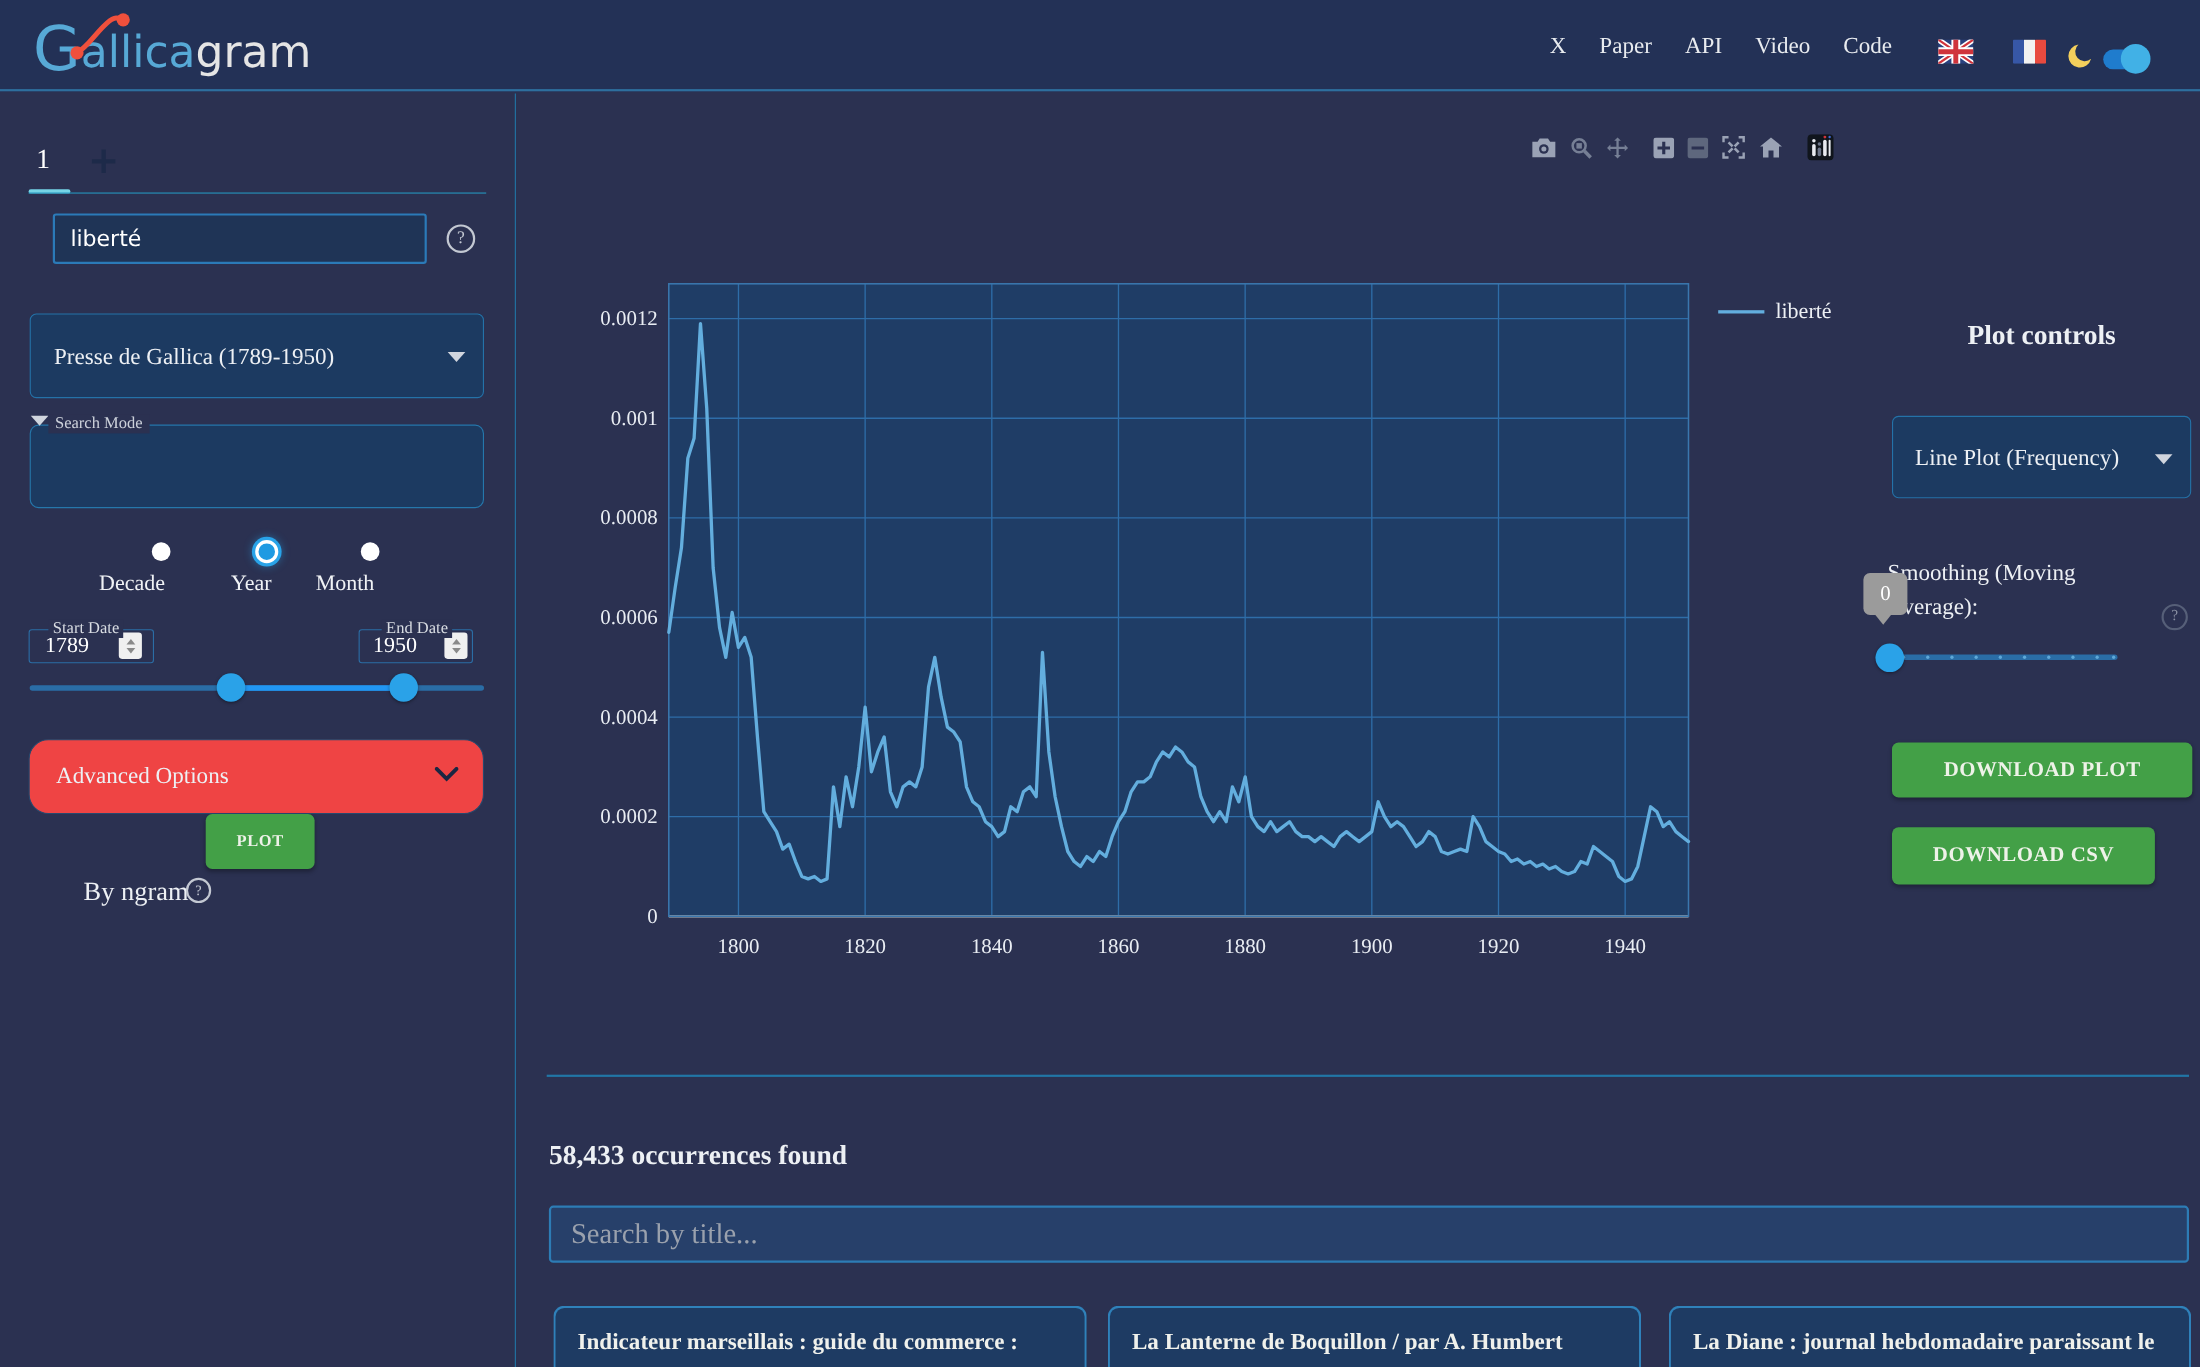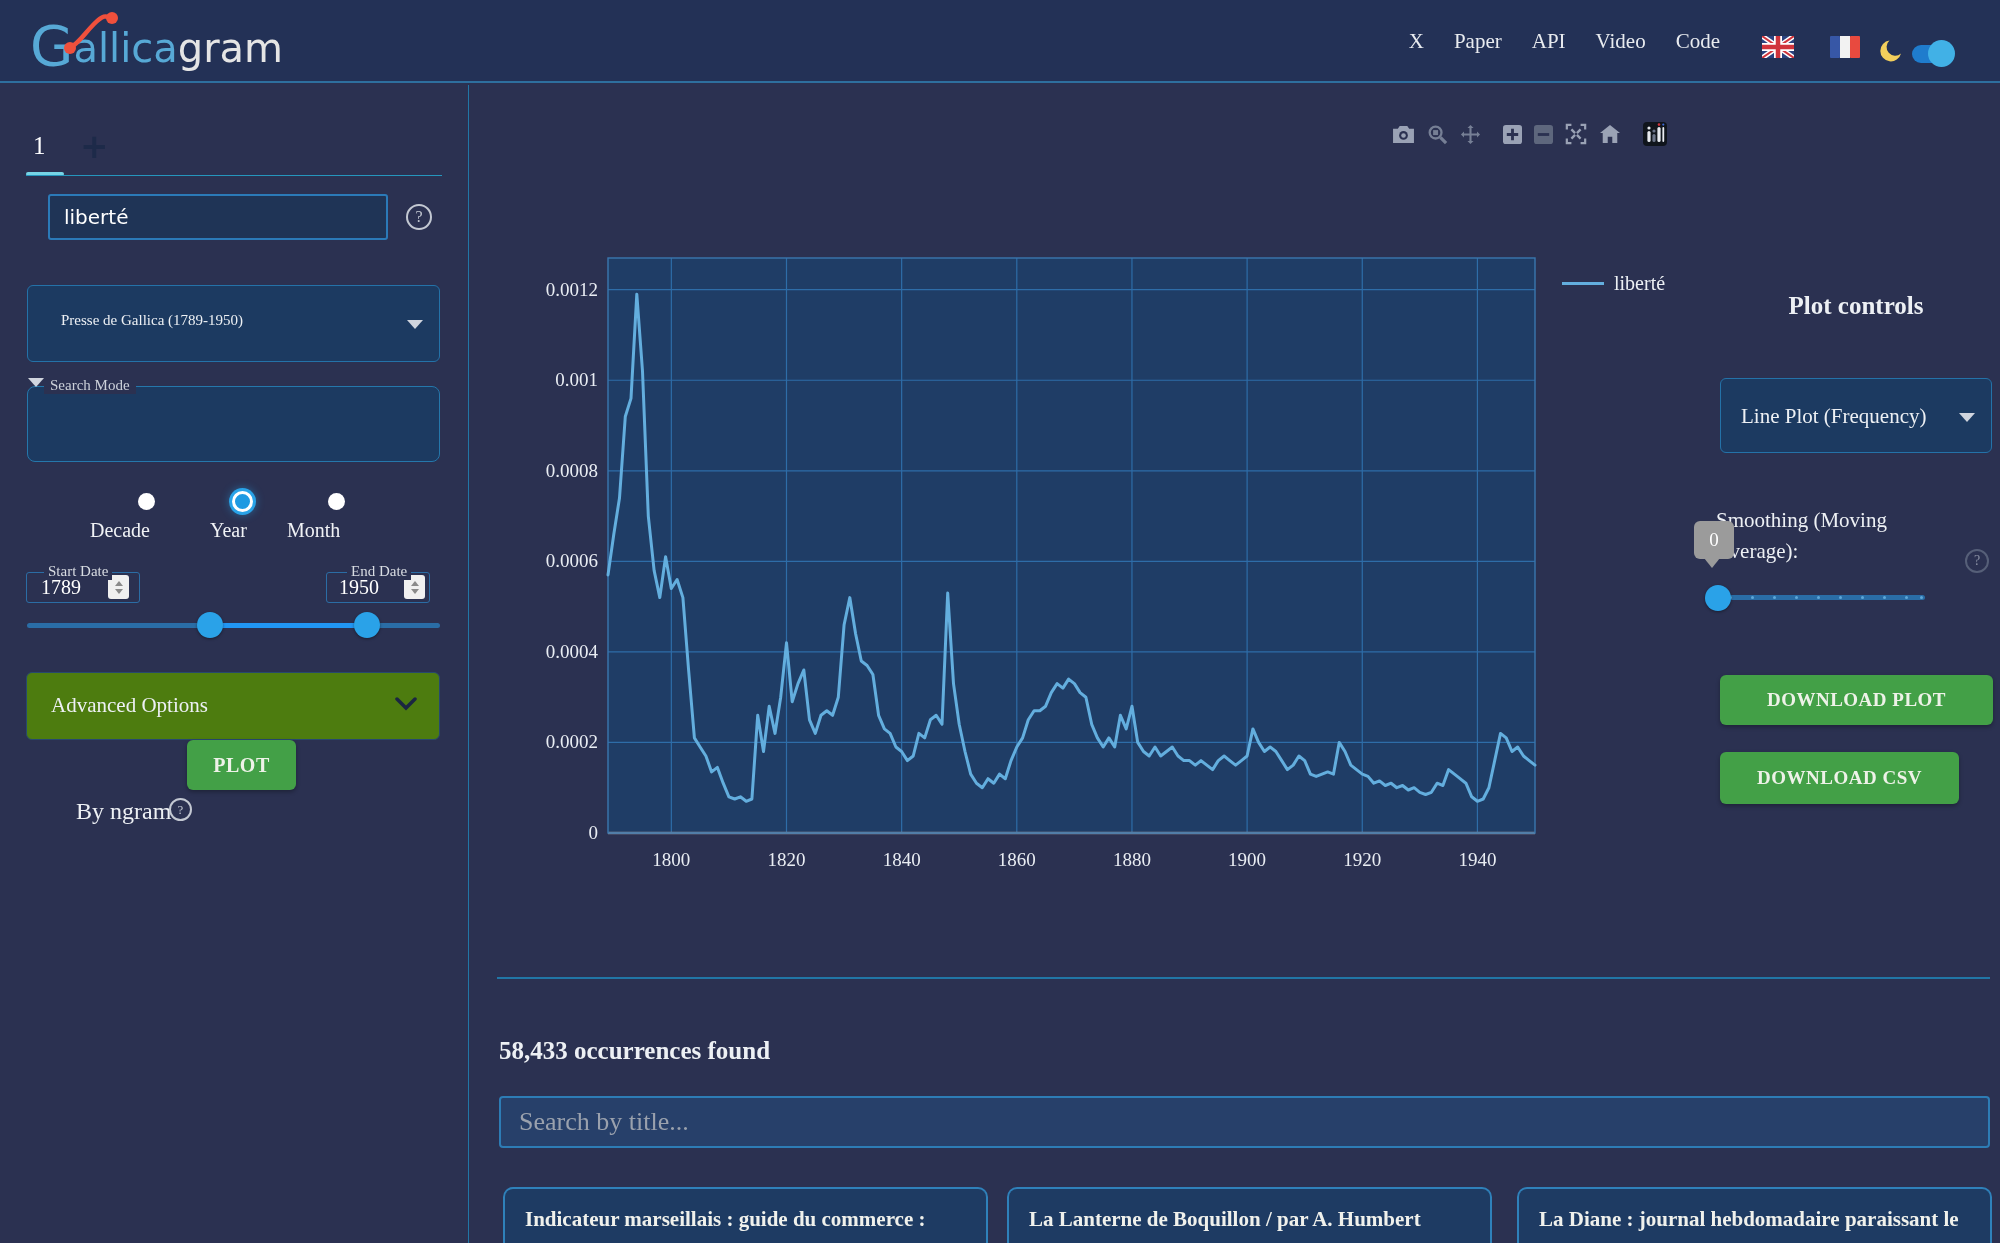--- a/index.html
+++ b/index.html
@@ -30,21 +30,21 @@
   .tab-underline { left:26px; top:172px; width:38px; height:4px; background:#76d4e6; border-radius:2px; }
   .tab-line { left:26px; top:175px; width:416px; height:1px; background:#2596bd; }
 
   .ngram-input { left:48px; top:194px; width:340px; height:46px; background:#1f3456; border:2px solid #2b7ab8; border-radius:3px;
     color:#fff; font-size:20px; font-family:"DejaVu Sans",sans-serif; padding:0 14px; outline:none; }
   .help-circle { border:2px solid #c3c8d2; color:#c3c8d2; border-radius:50%; display:flex; align-items:center; justify-content:center; }
   .help-1 { left:406px; top:204px; width:26px; height:26px; font-size:16px; }
 
   .dd-box { background:#1c3a61; border:1.5px solid #2472a8; border-radius:6px; }
   .dd-corpus { left:27px; top:285px; width:413px; height:77px; }
-  .dd-corpus .dd-text { left:21px; top:26px; font-size:15px;margin-left:12px; }
+  .dd-corpus .dd-text { left:21px; top:26px; font-size:21px; }
   .caret { width:0; height:0; border-left:8px solid transparent; border-right:8px solid transparent; border-top:9px solid #d0d5de; }
   .dd-box .caret { right:16px; top:34px; position:absolute; }
 
   .sm-group { left:27px; top:386px; width:413px; height:76px; background:#1c3a61; border:1.5px solid #2577ab; border-radius:8px; }
   .sm-legend { left:44px; top:377px; font-size:15px; color:#ccd1da; background:#2b3151; padding:0 6px; }
   .sm-value { left:48px; top:411px; font-size:24px; }
   .help-2 { left:141px; top:411px; width:23px; height:23px; font-size:13px; border-width:2px; }
 
   .radio-dot { width:17px; height:17px; border-radius:50%; background:#fff; }
   .radio-dot.selected { width:21px; height:21px; background:#1f9ae2; border:3px solid #fff; box-shadow:0 0 0 3px #29a3e8, 0 0 8px 3px rgba(41,163,232,.45); }
@@ -56,26 +56,26 @@
   .spinner { background:#f0f0f0; border-radius:3px; width:21px; height:24px; display:flex; flex-direction:column; align-items:center; justify-content:center; gap:3px; }
   .spin-up   { width:0; height:0; border-left:4px solid transparent; border-right:4px solid transparent; border-bottom:5px solid #8a8a8a; }
   .spin-down { width:0; height:0; border-left:4px solid transparent; border-right:4px solid transparent; border-top:5px solid #8a8a8a; }
 
   .range-track  { left:27px; top:623px; width:413px; height:5px; background:#2a6da6; border-radius:3px; }
   .range-active { left:210px; top:623px; width:157px; height:5px; background:#2196f3; }
   .range-handle { width:26px; height:26px; border-radius:50%; background:#2aa2e8; box-shadow:0 1px 3px rgba(0,0,0,.4); }
   .rh-left  { left:197px; top:612px; }
   .rh-right { left:354px; top:612px; }
 
-  .advanced { left:26px; top:672px; width:414px; height:68px; background:#4d7c0f; border:1px solid #27496e; border-radius:6px; }
+  .advanced { left:26px; top:672px; width:414px; height:68px; background:#ef4444; border:1px solid #27496e; border-radius:18px; }
   .advanced .adv-text { left:24px; top:20px; font-size:21px; }
 
   .btn-green { background:#43a047; border:none; border-radius:6px; color:#eef2e8; font-family:"Liberation Serif",serif;
     font-weight:bold; letter-spacing:.5px; box-shadow:0 2px 4px rgba(0,0,0,.3); cursor:pointer; }
-  .plot-btn { left:187px; top:740px; width:109px; height:50px; font-size:20px; }
+  .plot-btn { left:187px; top:740px; width:99px; height:50px; font-size:15px; }
 
   .v-divider { left:468px; top:85px; width:1px; height:1158px; background:#2176a6; }
   .h-divider { left:497px; top:977px; width:1493px; height:2px; background:#2176a6; }
 
   
   .modebar { left:1392px; top:122px; display:flex; align-items:center; }
   .mb { margin-right:12px; display:flex; align-items:center; cursor:pointer; }
   .gap { margin-right:22px; }
 
   

